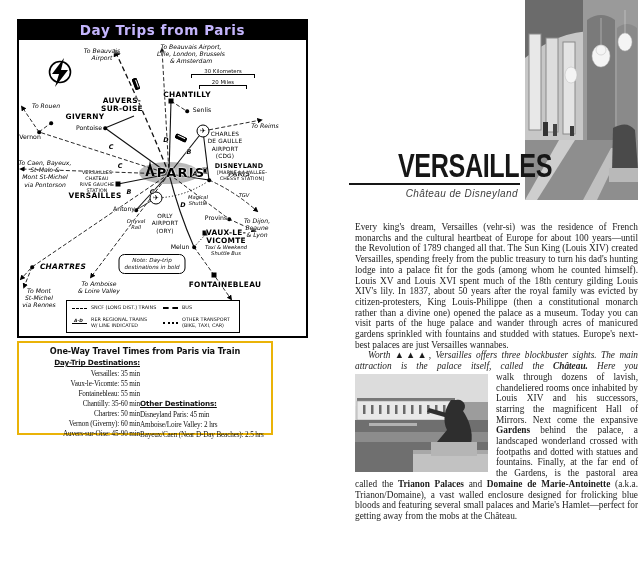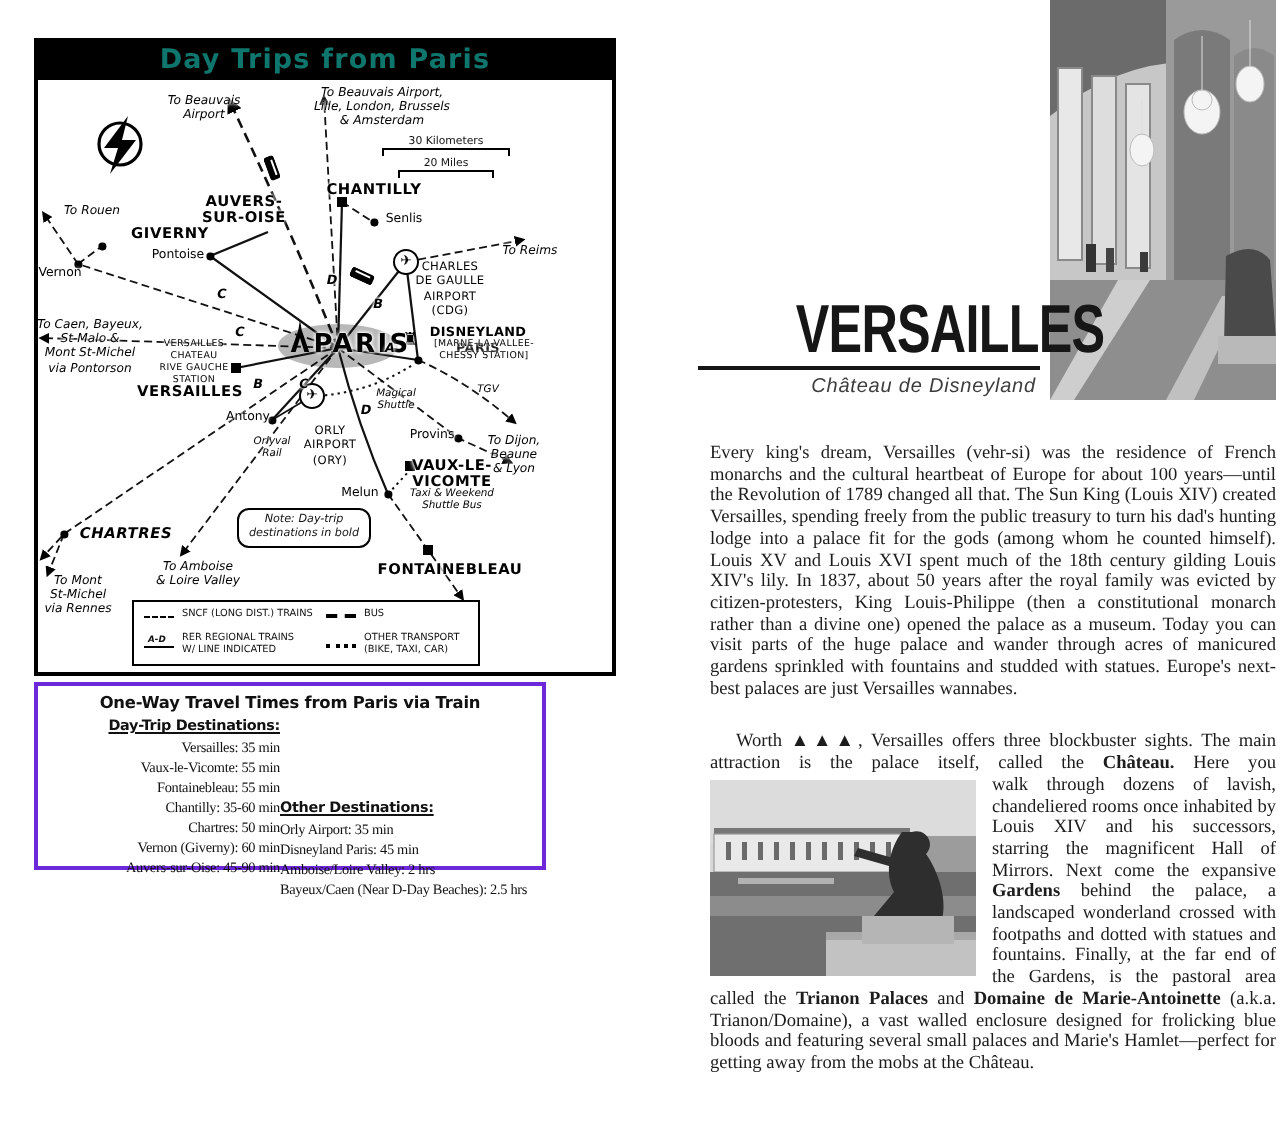--- a/index.html
+++ b/index.html
@@ -3,21 +3,21 @@
 <meta charset="utf-8">
 <style>
   html,body{margin:0;padding:0;background:#fff;}
   .page{position:relative;width:640px;height:568px;background:#fff;overflow:hidden;
         font-family:"DejaVu Sans",sans-serif;color:#111;}
 
   
   .map-box{position:absolute;left:17px;top:19px;width:291px;height:319px;
            border:2px solid #000;box-sizing:border-box;background:#fff;}
   .map-titlebar{position:absolute;left:0;top:0;right:0;height:19px;background:#000;
-           color:#0f766e;font-weight:bold;font-size:13.5px;line-height:19px;text-align:center;
+           color:#c4b5fd;font-weight:bold;font-size:13.5px;line-height:19px;text-align:center;
            letter-spacing:.6px;z-index:6;}
   .map-area{position:absolute;left:0;top:0;right:0;bottom:0;overflow:hidden;}
   .map-svg{position:absolute;left:0;top:0;z-index:1;}
   .ml{position:absolute;transform:translateX(-50%);white-space:pre-line;text-align:center;
       z-index:3;color:#000;text-shadow:0 0 2px #fff,0 0 2px #fff,0 0 1px #fff;}
   .dest{font-weight:bold;font-size:7.4px;letter-spacing:.3px;line-height:1.12;}
   .dest-sm{font-weight:bold;font-size:6.4px;letter-spacing:.2px;}
   .town{font-size:6.2px;}
   .note{font-style:italic;font-size:6.1px;line-height:1.18;}
   .tinynote{font-style:italic;font-size:5.2px;line-height:1.15;}
@@ -49,41 +49,41 @@
   .lsamp{width:15px;height:0;}
   .dashdot{border-top:1px dashed #000;}
   .busline{border-top:2px dashed #000;}
   .dotline{border-top:2px dotted #000;}
   .rerline{border-top:1.4px solid #000;position:relative;}
   .rerline i{position:absolute;left:2px;top:-6px;font-size:4.4px;font-style:italic;font-weight:bold;}
   .ltext{white-space:pre-line;}
 
   
   .times-box{position:absolute;left:17px;top:341px;width:256px;height:94px;
-      border:2px solid #6d28d9;box-sizing:border-box;background:#fff;padding-top:3px;}
+      border:2px solid #eab308;box-sizing:border-box;background:#fff;padding-top:3px;}
   .times-title{font-weight:bold;font-size:8.2px;text-align:center;margin-bottom:2px;letter-spacing:-.1px;}
   .times-cols{display:flex;}
   .tcol1{width:112px;padding-left:9px;text-align:right;}
   .tcol2{flex:1;padding-right:2px;margin-top:41px;}
   .thead{font-size:7.2px;font-weight:bold;text-decoration:underline;line-height:10.5px;letter-spacing:-.15px;}
   .trow{font-size:7.2px;line-height:10px;letter-spacing:-.15px;white-space:nowrap;font-family:Liberation Serif, serif;}
 
   
   .article{position:absolute;left:355px;top:0;width:283px;height:568px;
       font-family:"Liberation Serif",serif;color:#1c1c1c;box-sizing:border-box;padding-top:222px;}
   .photo1{position:absolute;left:170px;top:0;width:113px;height:200px;z-index:2;}
   .title-block{position:absolute;left:0;top:147px;width:165px;z-index:3;}
   .title-block h1{margin:0;font-family:"Liberation Sans",sans-serif;font-weight:bold;
       font-size:34px;line-height:36px;text-align:right;letter-spacing:-.5px;color:#161616;
       transform:scaleX(.74);transform-origin:100% 50%;white-space:nowrap;}
   .title-rule{height:2px;background:#161616;width:171px;margin-left:-6px;margin-top:0px;}
   .subtitle{margin-top:3px;font-family:"Liberation Sans",sans-serif;font-style:italic;
       font-size:10px;color:#3d3d3d;text-align:right;padding-right:2px;letter-spacing:.4px;}
   .para{margin:0;font-size:9.3px;line-height:10.7px;text-align:justify;}
-  .p2a{margin-top:16px;text-indent:13px;text-align-last:justify;}
+  .p2a{margin-top:0;text-indent:13px;text-align-last:justify;font-style:italic;}
   .bold{font-weight:bold;}
   .photo2{float:left;width:133px;height:98px;margin:2px 8px 3px 0;}
   .photo-frame svg{display:block;}
 </style>
 </head>
 <body>
 
 <div class="page">
 
   <section class="map-box">
@@ -259,21 +259,20 @@
             <div class="trow">Fontainebleau: 55 min</div>
             <div class="trow">Chantilly: 35-60 min</div>
             <div class="trow">Chartres: 50 min</div>
             <div class="trow">Vernon (Giverny): 60 min</div>
             <div class="trow">Auvers-sur-Oise: 45-90 min</div>
           </div>
       </div>
       <div class="tcol2">
         <div class="thead">Other Destinations:</div>
         <div id="tcol2">
-            <div class="trow">Orly Airport: 35 min</div>
             <div class="trow">Disneyland Paris: 45 min</div>
             <div class="trow">Amboise/Loire Valley: 2 hrs</div>
             <div class="trow">Bayeux/Caen (Near D-Day Beaches): 2.5 hrs</div>
           </div>
       </div>
     </div>
   </section>
 
   <section class="article">
 

